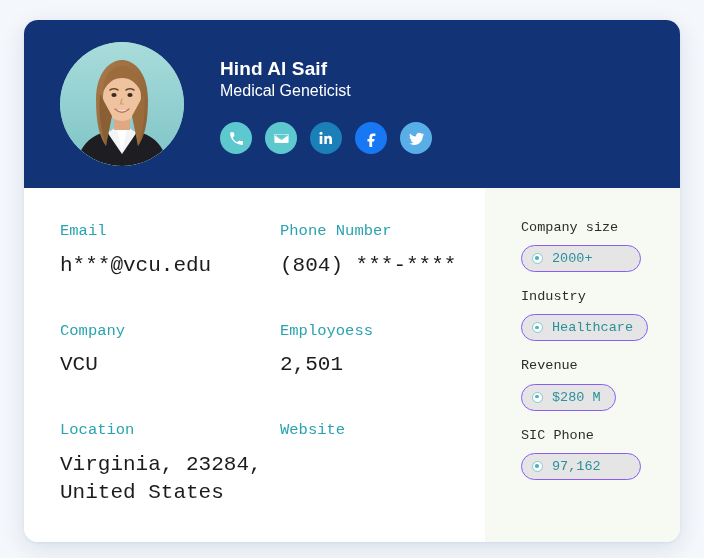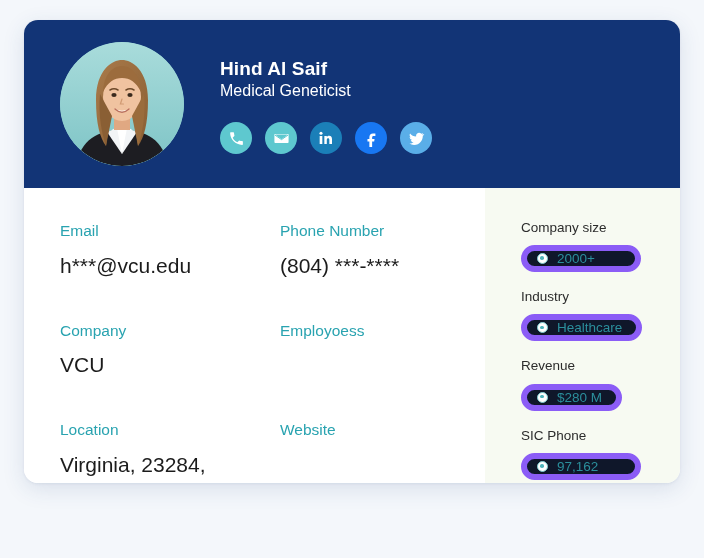--- a/index.html
+++ b/index.html
@@ -7,21 +7,21 @@
     width: 704px; height: 558px;
     background: #f4f7fb;
     font-family: "Liberation Sans", sans-serif;
     overflow: hidden;
   }
   .page { position: relative; width: 704px; height: 558px; }
 
   .card {
     position: absolute;
     left: 24px; top: 20px;
-    width: 656px; height: 463px;
+    width: 656px; height: 522px;
     border-radius: 14px;
     background: #ffffff;
     box-shadow: 0 6px 22px rgba(40,70,120,0.13), 0 1px 3px rgba(40,70,120,0.08);
     overflow: hidden;
     display: flex;
     flex-direction: column;
   }
 
   
   .header {
@@ -78,20 +78,21 @@
     justify-content: center;
     cursor: pointer;
   }
   .social svg { display: block; }
 
   
   .body {
     flex: 1 1 auto;
     display: flex;
     min-height: 0;
+    font-family: Liberation Mono, monospace;
   }
   .main {
     flex: 0 0 461px;
     background: #ffffff;
     padding: 34px 0 0 36px;
   }
   .field-grid {
     display: grid;
     grid-template-columns: 220px 1fr;
     row-gap: 42px;
@@ -116,23 +117,23 @@
   }
   .side-group { margin-bottom: 17px; }
   .side-label {
     color: #2c2c2c;
     font-size: 13.5px;
     line-height: 1.2;
   }
   .pill {
     margin-top: 9px;
     height: 27px;
-    border: 6px solid #8b5cf6;
+    border: 1px solid #8b5cf6;
     border-radius: 14px;
-    background: #0f172a;
+    background: #e5e5e5;
     display: inline-flex;
     align-items: center;
     padding: 0 14px 0 10px;
     cursor: pointer;
   }
   .pill.wide { width: 120px; }
   .radio-dot {
     width: 11px; height: 11px;
     border-radius: 50%;
     border: 1.5px solid #7fcbcf;
@@ -264,20 +265,21 @@
             <div class="field-value">(804) ***-****</div>
           </div>
 
           <div>
             <div class="field-label">Company</div>
             <div class="field-value">VCU</div>
           </div>
 
           <div>
             <div class="field-label">Employoess</div>
+            <div class="field-value">2,501</div>
           </div>
 
           <div>
             <div class="field-label">Location</div>
             <div class="field-value" style="white-space:pre-line">Virginia, 23284,
 United States</div>
           </div>
 
           <div>
             <div class="field-label">Website</div>

